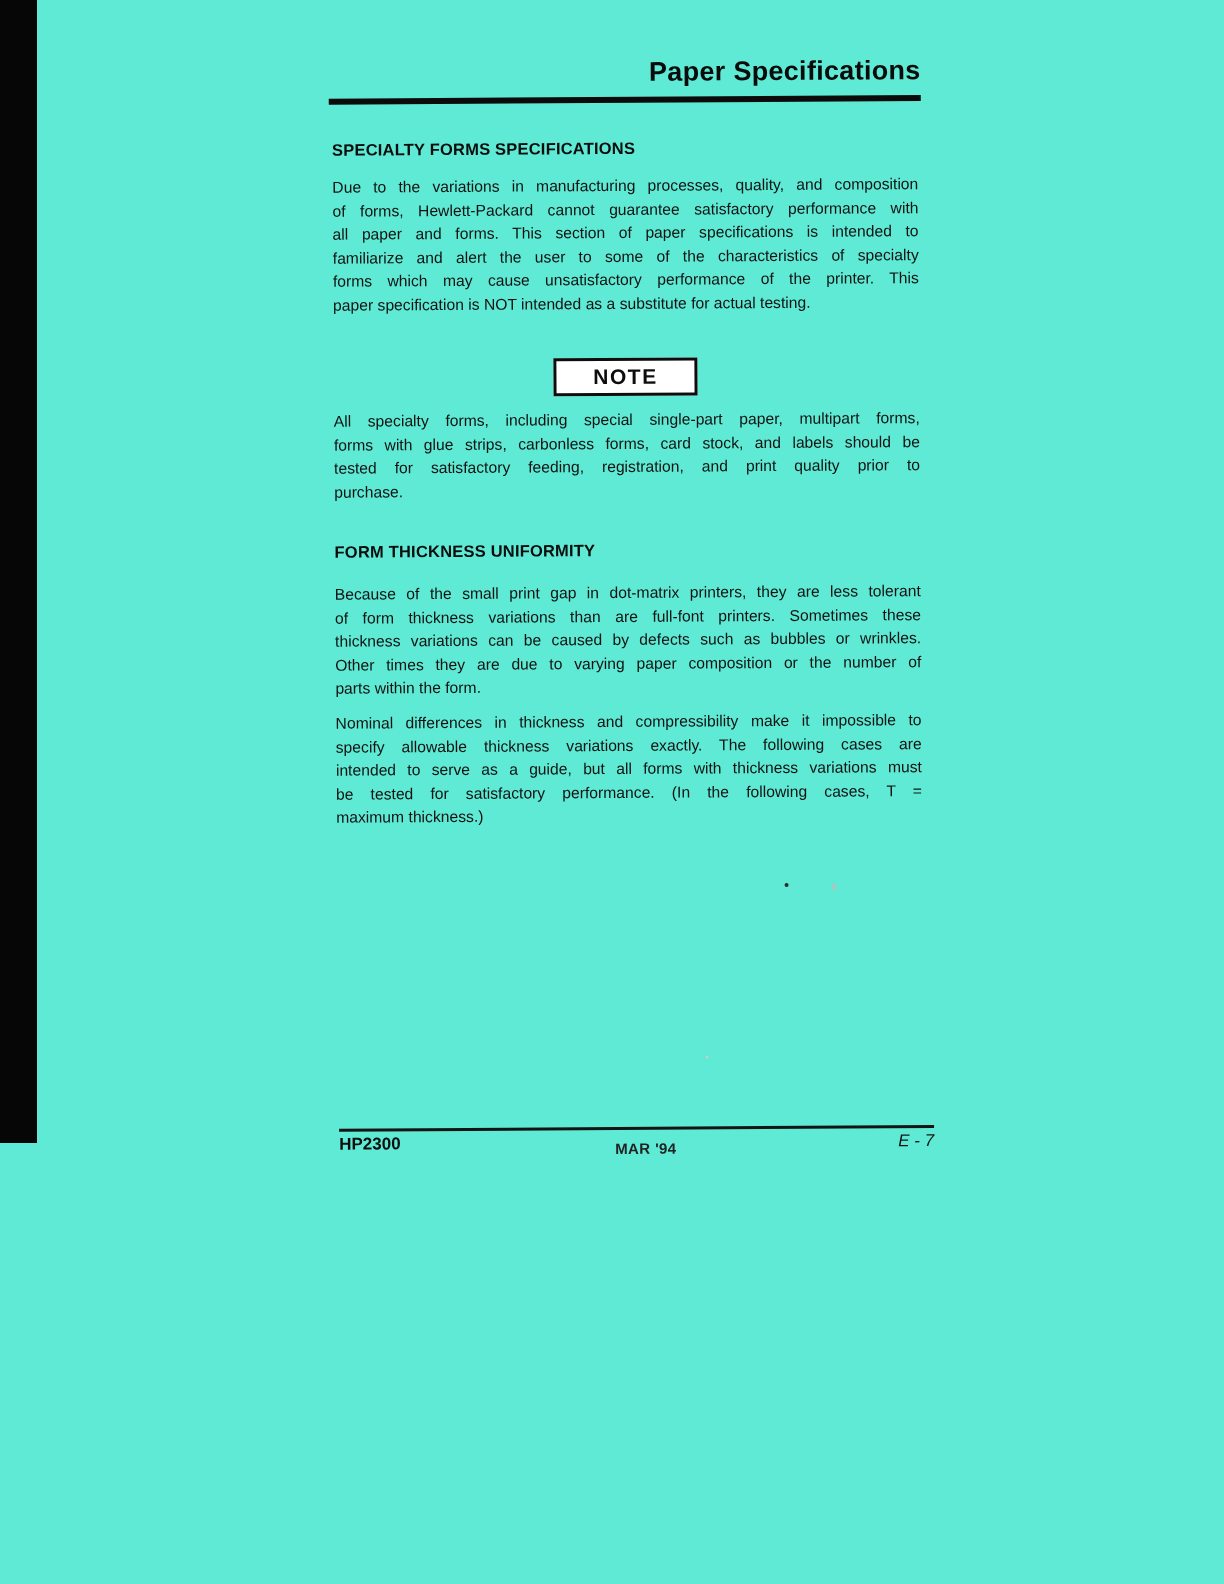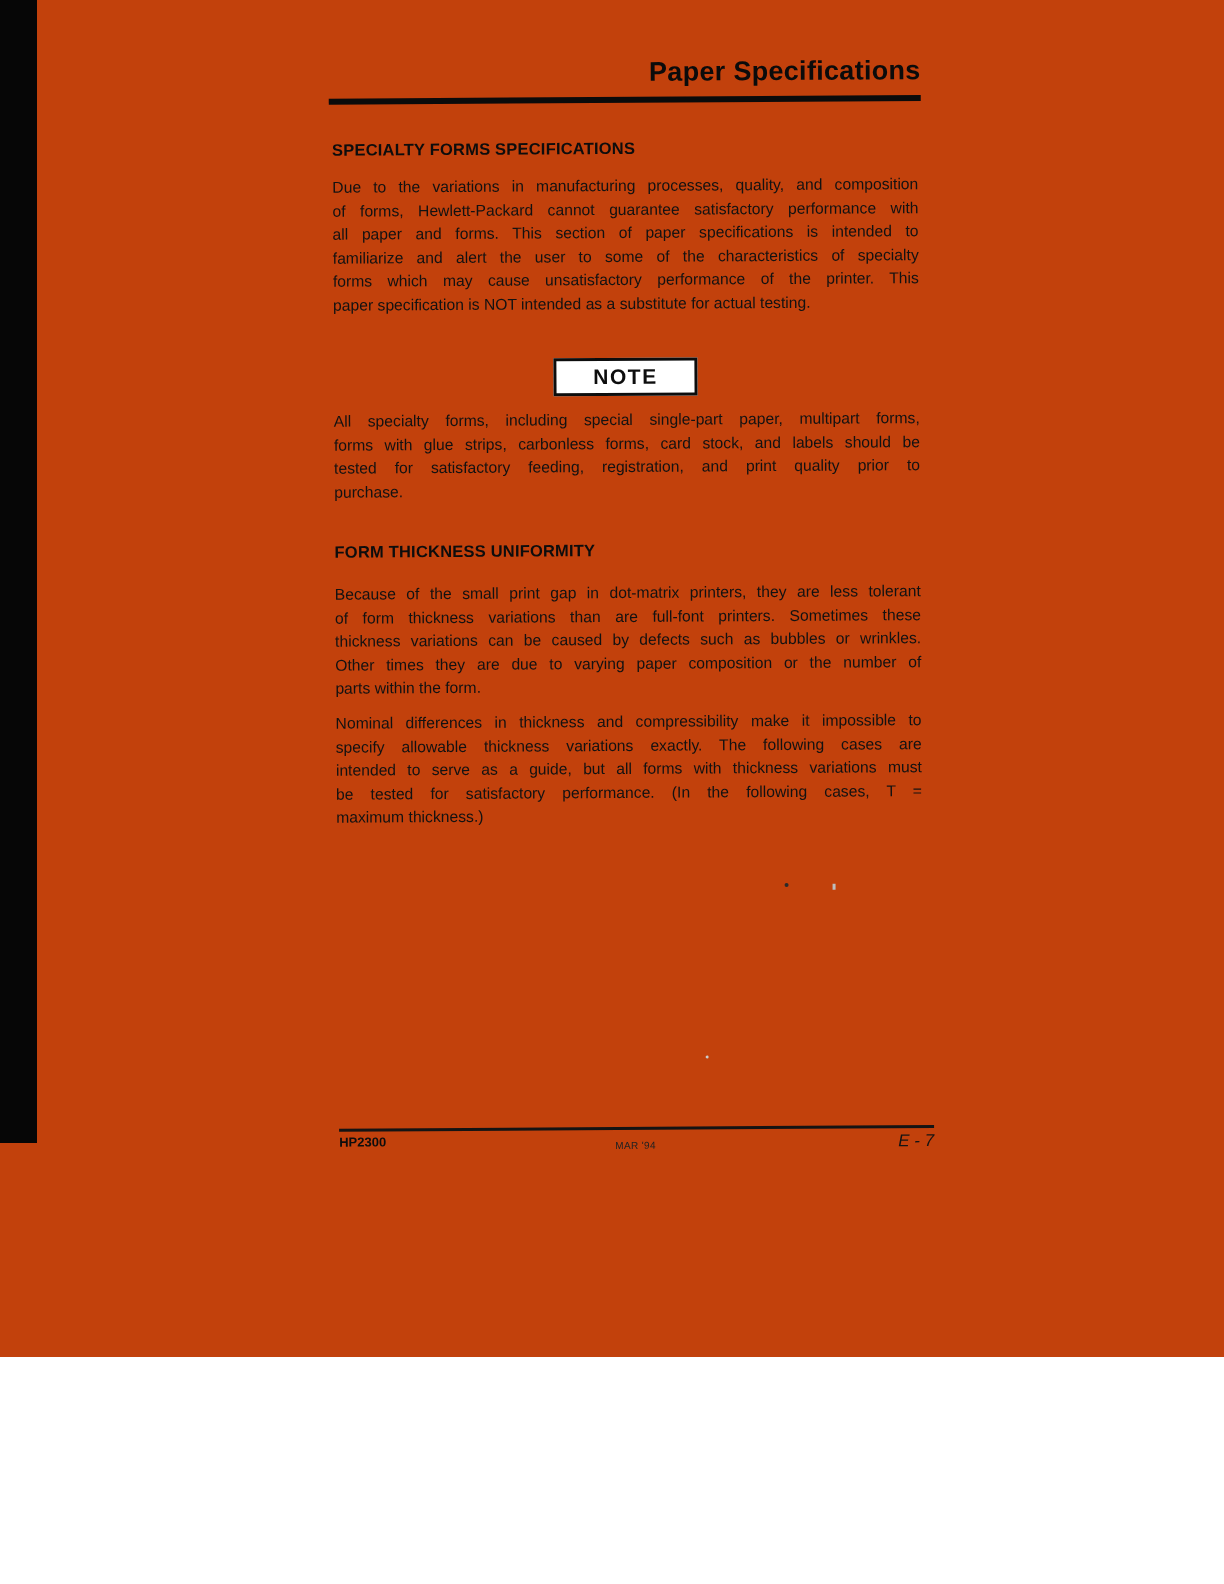--- a/index.html
+++ b/index.html
@@ -8,22 +8,22 @@
     background: #ffffff;
     width: 1224px;
     height: 1584px;
     overflow: hidden;
     font-family: "Liberation Sans", "DejaVu Sans", sans-serif;
     color: #101010;
   }
   #page {
     position: relative;
     width: 1224px;
-    height: 1357px;
-    background: #c2410c;
+    height: 1584px;
+    background: #5eead4;
   }
   
   #scan-bar {
     position: absolute;
     left: 0; top: 0;
     width: 37px; height: 1143px;
     background: #060606;
   }
   
   #content {
@@ -93,30 +93,30 @@
   }
   .footer-rule {
     position: absolute;
     left: 337px; top: 1127px;
     width: 595px; height: 3px;
     background: #141414;
   }
   .footer-left {
     position: absolute;
     left: 337px; top: 1133px;
-    font-size: 13px;
+    font-size: 17px;
     font-weight: 700;
     color: #0d0d0d;
     white-space: nowrap;
   }
   .footer-center {
     position: absolute;
     left: 613px; top: 1140px;
-    font-size: 10px;
-    font-weight: 400;
+    font-size: 15px;
+    font-weight: 700;
     letter-spacing: 0.4px;
     color: #222222;
     white-space: nowrap;
   }
   .footer-right {
     position: absolute;
     left: 870px; top: 1133px;
     width: 62px;
     text-align: right;
     font-size: 17px;

